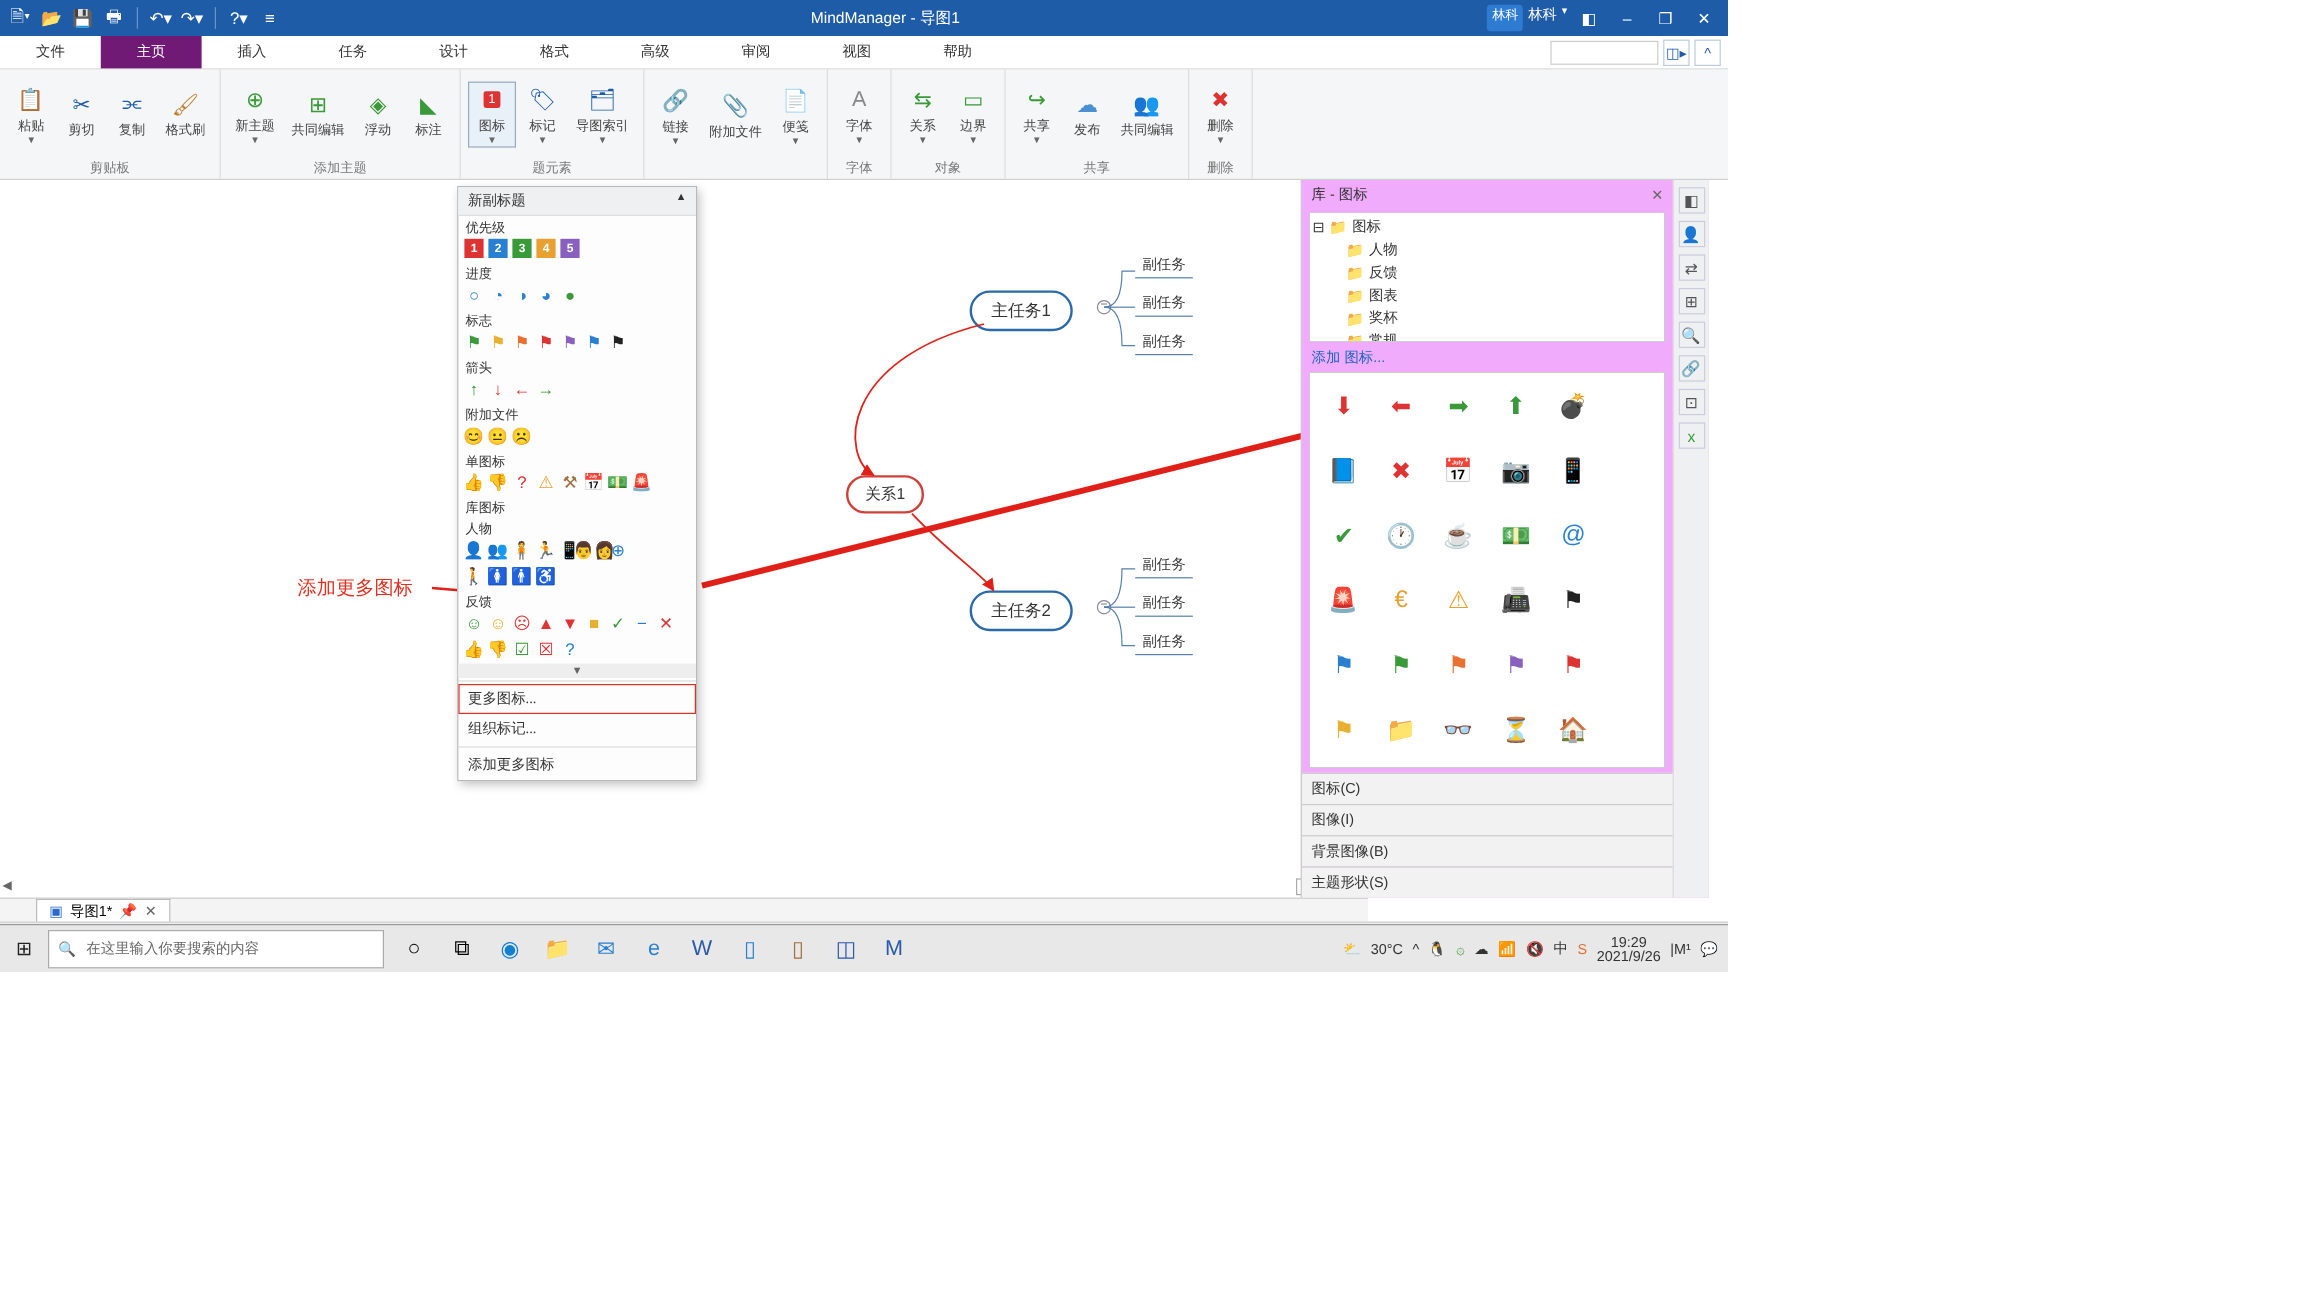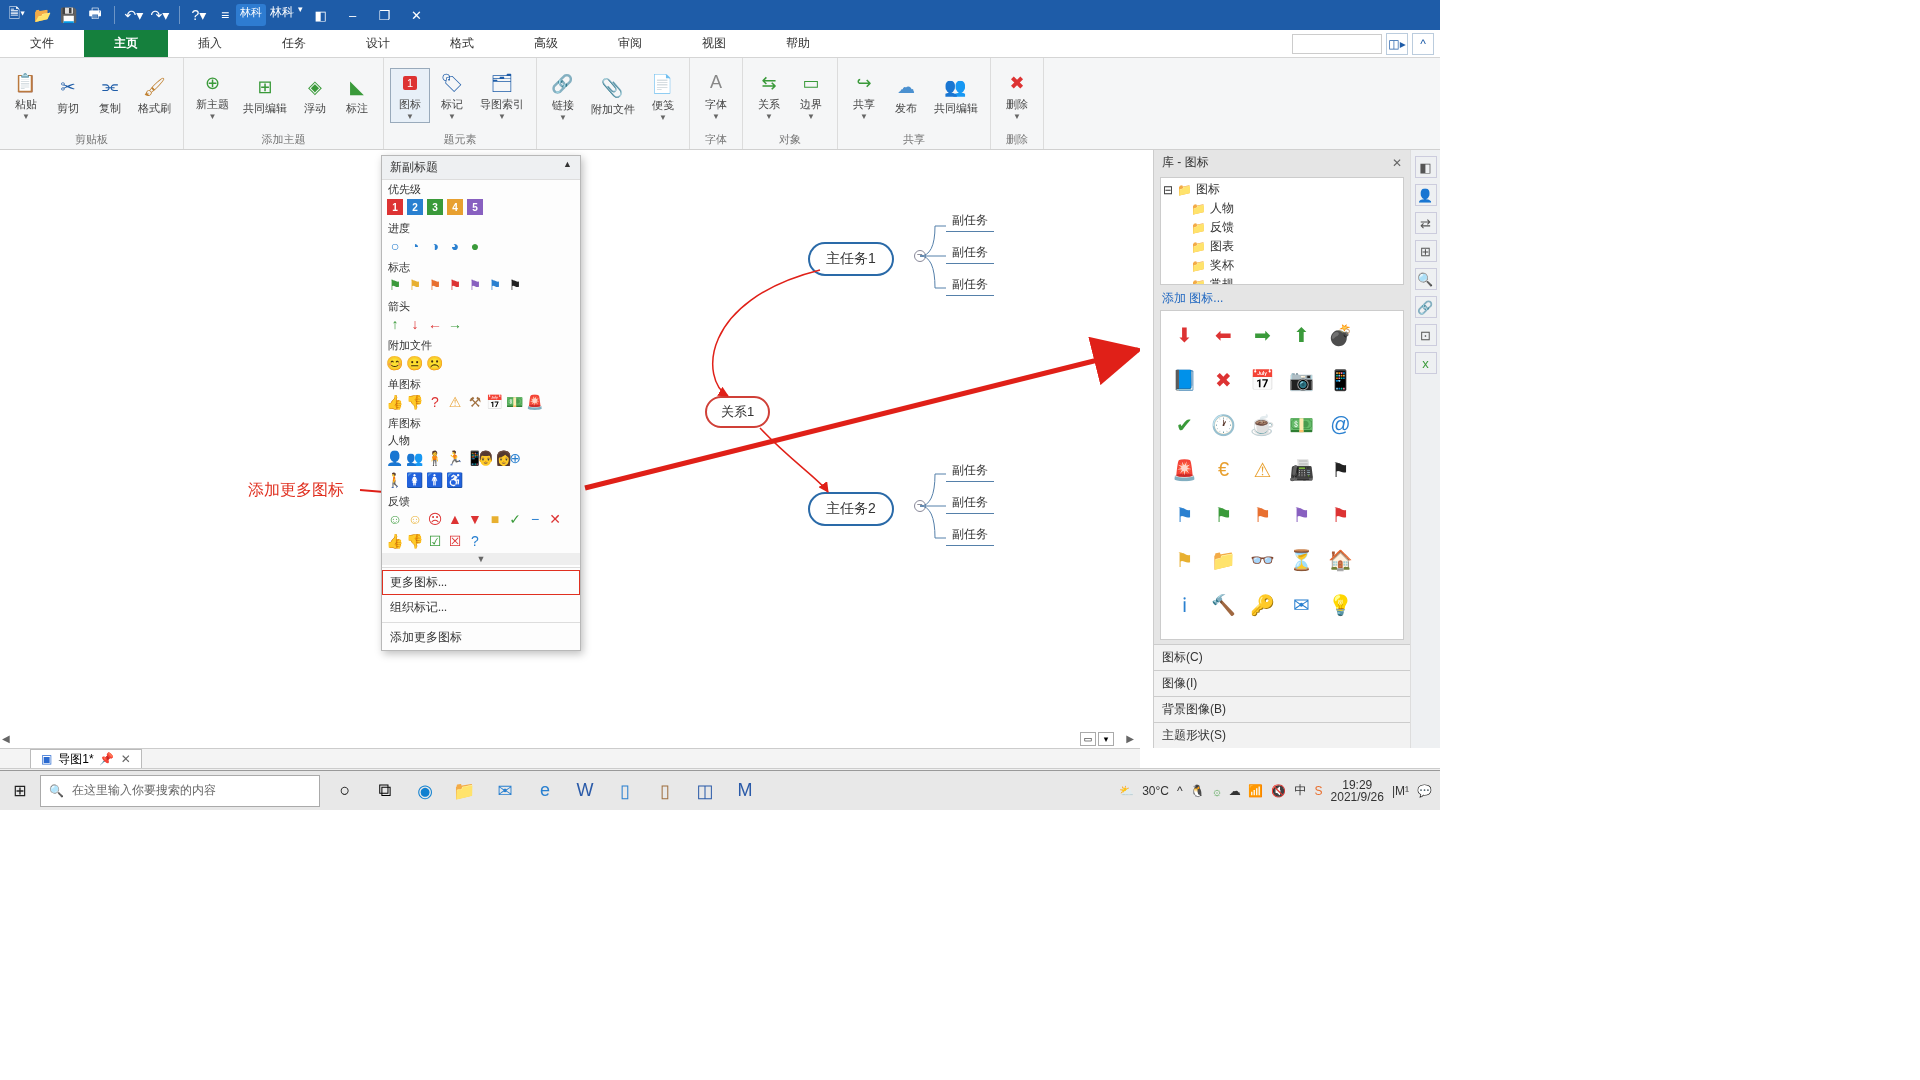--- a/index.html
+++ b/index.html
@@ -11,21 +11,21 @@
 .titlebar .qat .qbtn { width: 22px; height: 22px; display: flex; align-items: center; justify-content: center; cursor: pointer; font-size: 14px; }
 .titlebar .qat .sep { width: 1px; height: 18px; background: rgba(255,255,255,0.35); margin: 0 4px; }
 .titlebar .apptitle { flex: 1; text-align: center; font-size: 13px; }
 .titlebar .rightbtns { display: flex; gap: 4px; }
 .titlebar .rightbtns .wb { width: 28px; height: 22px; display: flex; align-items: center; justify-content: center; cursor: pointer; font-size: 13px; }
 .titlebar .userbadge { background:#2e7cd1; border-radius:3px; padding:1px 4px; font-size:11px;}
 
 
 .menubar { background: #fff; height: 28px; display: flex; align-items: stretch; border-bottom: 1px solid #d5d5d5; }
 .menubar .mtab { padding: 0 30px; display: flex; align-items: center; cursor: pointer; color: #333; }
-.menubar .mtab.active { background: #15803d; color: #fff; font-weight: bold; }
+.menubar .mtab.active { background: #701a75; color: #fff; }
 .menubar .spacer { flex: 1; }
 .menubar .rside { display:flex; align-items:center; gap:4px; padding-right:6px;}
 .menubar .searchbox { border:1px solid #ccc; width:90px; height:20px; }
 .menubar .rb { width:22px; height:22px; display:flex;align-items:center;justify-content:center;color:#1e5ca8;border:1px solid #bcd;}
 
 
 .ribbon { background: #f5f6f7; height: 92px; display: flex; border-bottom: 1px solid #d0d0d0; position: relative;}
 .rgroup { border-right: 1px solid #dcdcdc; display: flex; flex-direction: column; }
 .rgroup .btns { flex: 1; display: flex; align-items: center; padding: 2px 6px; gap: 2px; }
 .rgroup .glabel { text-align: center; color: #777; font-size: 11px; padding-bottom: 2px; }
@@ -51,21 +51,21 @@
 .workarea { position: absolute; left: 0; top: 150px; right: 300px; bottom: 62px; background: #fff; overflow: hidden;}
 .canvaslabel { position:absolute; color:#e03020; font-size:16px; font-weight:500;}
 
 .topic-main { position:absolute; border:2px solid #2a6aa8; border-radius:18px; padding:6px 16px; background:#fff; font-size:14px; color:#333;}
 .topic-sub { position:absolute; border-bottom:1px solid #5580aa; padding:2px 6px; font-size:12px; color:#333;}
 .topic-rel { position:absolute; border:2px solid #d04038; border-radius:16px; padding:5px 14px; background:#fff; font-size:13px; color:#333;}
 .connpt{ position:absolute; width:12px; height:12px; border:1px solid #889; border-radius:50%; background:#fff;}
 .connpt::after{content:"−"; position:absolute; left:2px; top:-2px; color:#667; font-size:10px;}
 
 
-.rightpanel { position:absolute; right:0; top:150px; width:287px; bottom:62px; background:#e5e5e5; border-left:1px solid #ccc; display:flex;}
+.rightpanel { position:absolute; right:16px; top:150px; width:340px; bottom:62px; background:#f0abfc; border-left:1px solid #ccc; display:flex;}
 .rslot { width:30px; background:#eef0f2; border-left:1px solid #ddd; display:flex; flex-direction:column; gap:6px; padding-top:6px; align-items:center;}
 .rslot .slb { width:22px;height:22px;border:1px solid #ccd;display:flex;align-items:center;justify-content:center;font-size:13px;color:#555;cursor:pointer;}
 .rmain { flex:1; display:flex; flex-direction:column;}
 .rtitle { padding:4px 8px; font-size:16px; color:#333; display:flex; justify-content:space-between; align-items:center;}
 .rtree { border:1px solid #ccc; background:#fff; margin:2px 6px; height:108px; overflow-y:scroll; padding:2px;}
 .rtree .tn { padding:1px 2px; font-size:12px; color:#333; cursor:pointer; display:flex; align-items:center; gap:4px;}
 .rtree .tn .tf { color:#e8b040;}
 .raddlink { color:#1e66c0; padding:3px 8px; font-size:12px; cursor:pointer;}
 .rgrid { flex:1; background:#fff; border:1px solid #ccc; margin:0 6px 4px; overflow-y:scroll; padding:6px; display:grid; grid-template-columns:repeat(6,1fr); gap:10px 4px; align-content:start;}
 .rgrid .gi { width:100%; aspect-ratio:1; display:flex;align-items:center;justify-content:center;font-size:20px;cursor:pointer;}
@@ -105,20 +105,21 @@
     <div class="qbtn">📂</div>
     <div class="qbtn">💾</div>
     <div class="qbtn">🖶</div>
     <div class="sep"></div>
     <div class="qbtn">↶▾</div>
     <div class="qbtn">↷▾</div>
     <div class="sep"></div>
     <div class="qbtn">?▾</div>
     <div class="qbtn">≡</div>
   </div>
+  <div class="apptitle">MindManager - 导图1</div>
   <div class="rightbtns">
     <span class="userbadge">林科</span>
     <span>林科</span>
       <span style="font-size:9px;">▾</span>
     <div class="wb">◧</div>
     <div class="wb">‒</div>
     <div class="wb">❐</div>
     <div class="wb">✕</div>
   </div>
 </div>

